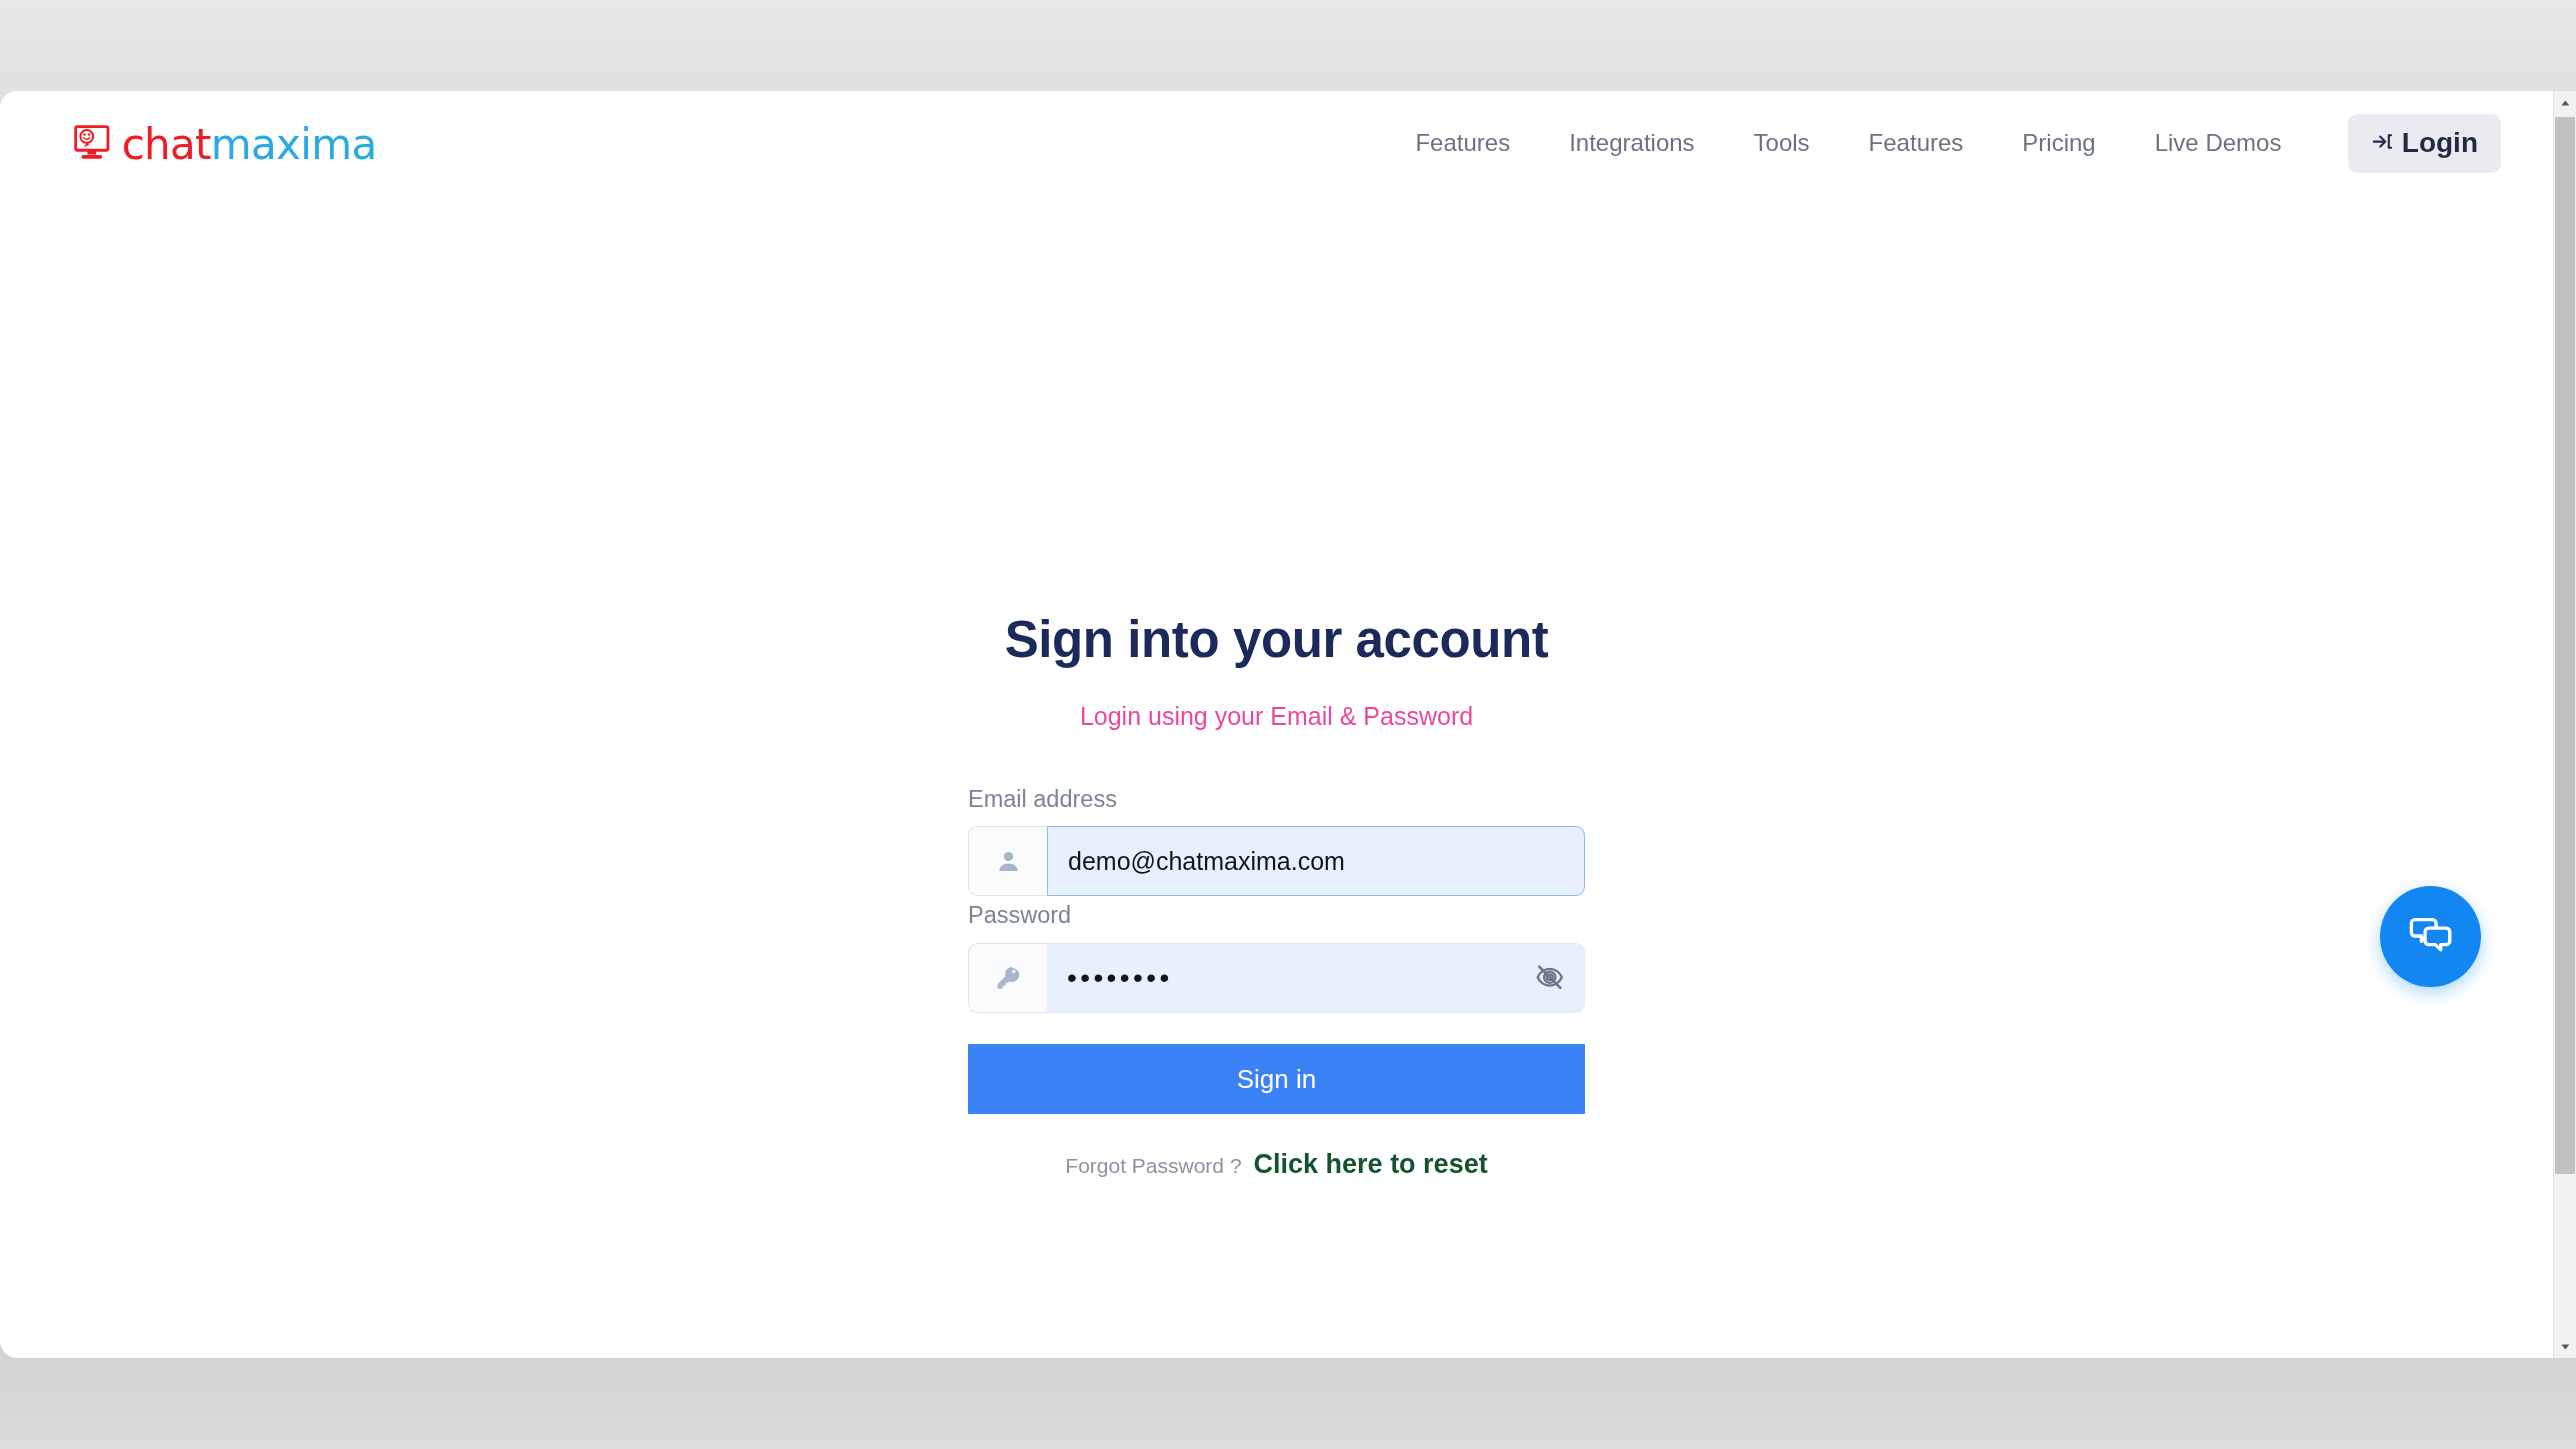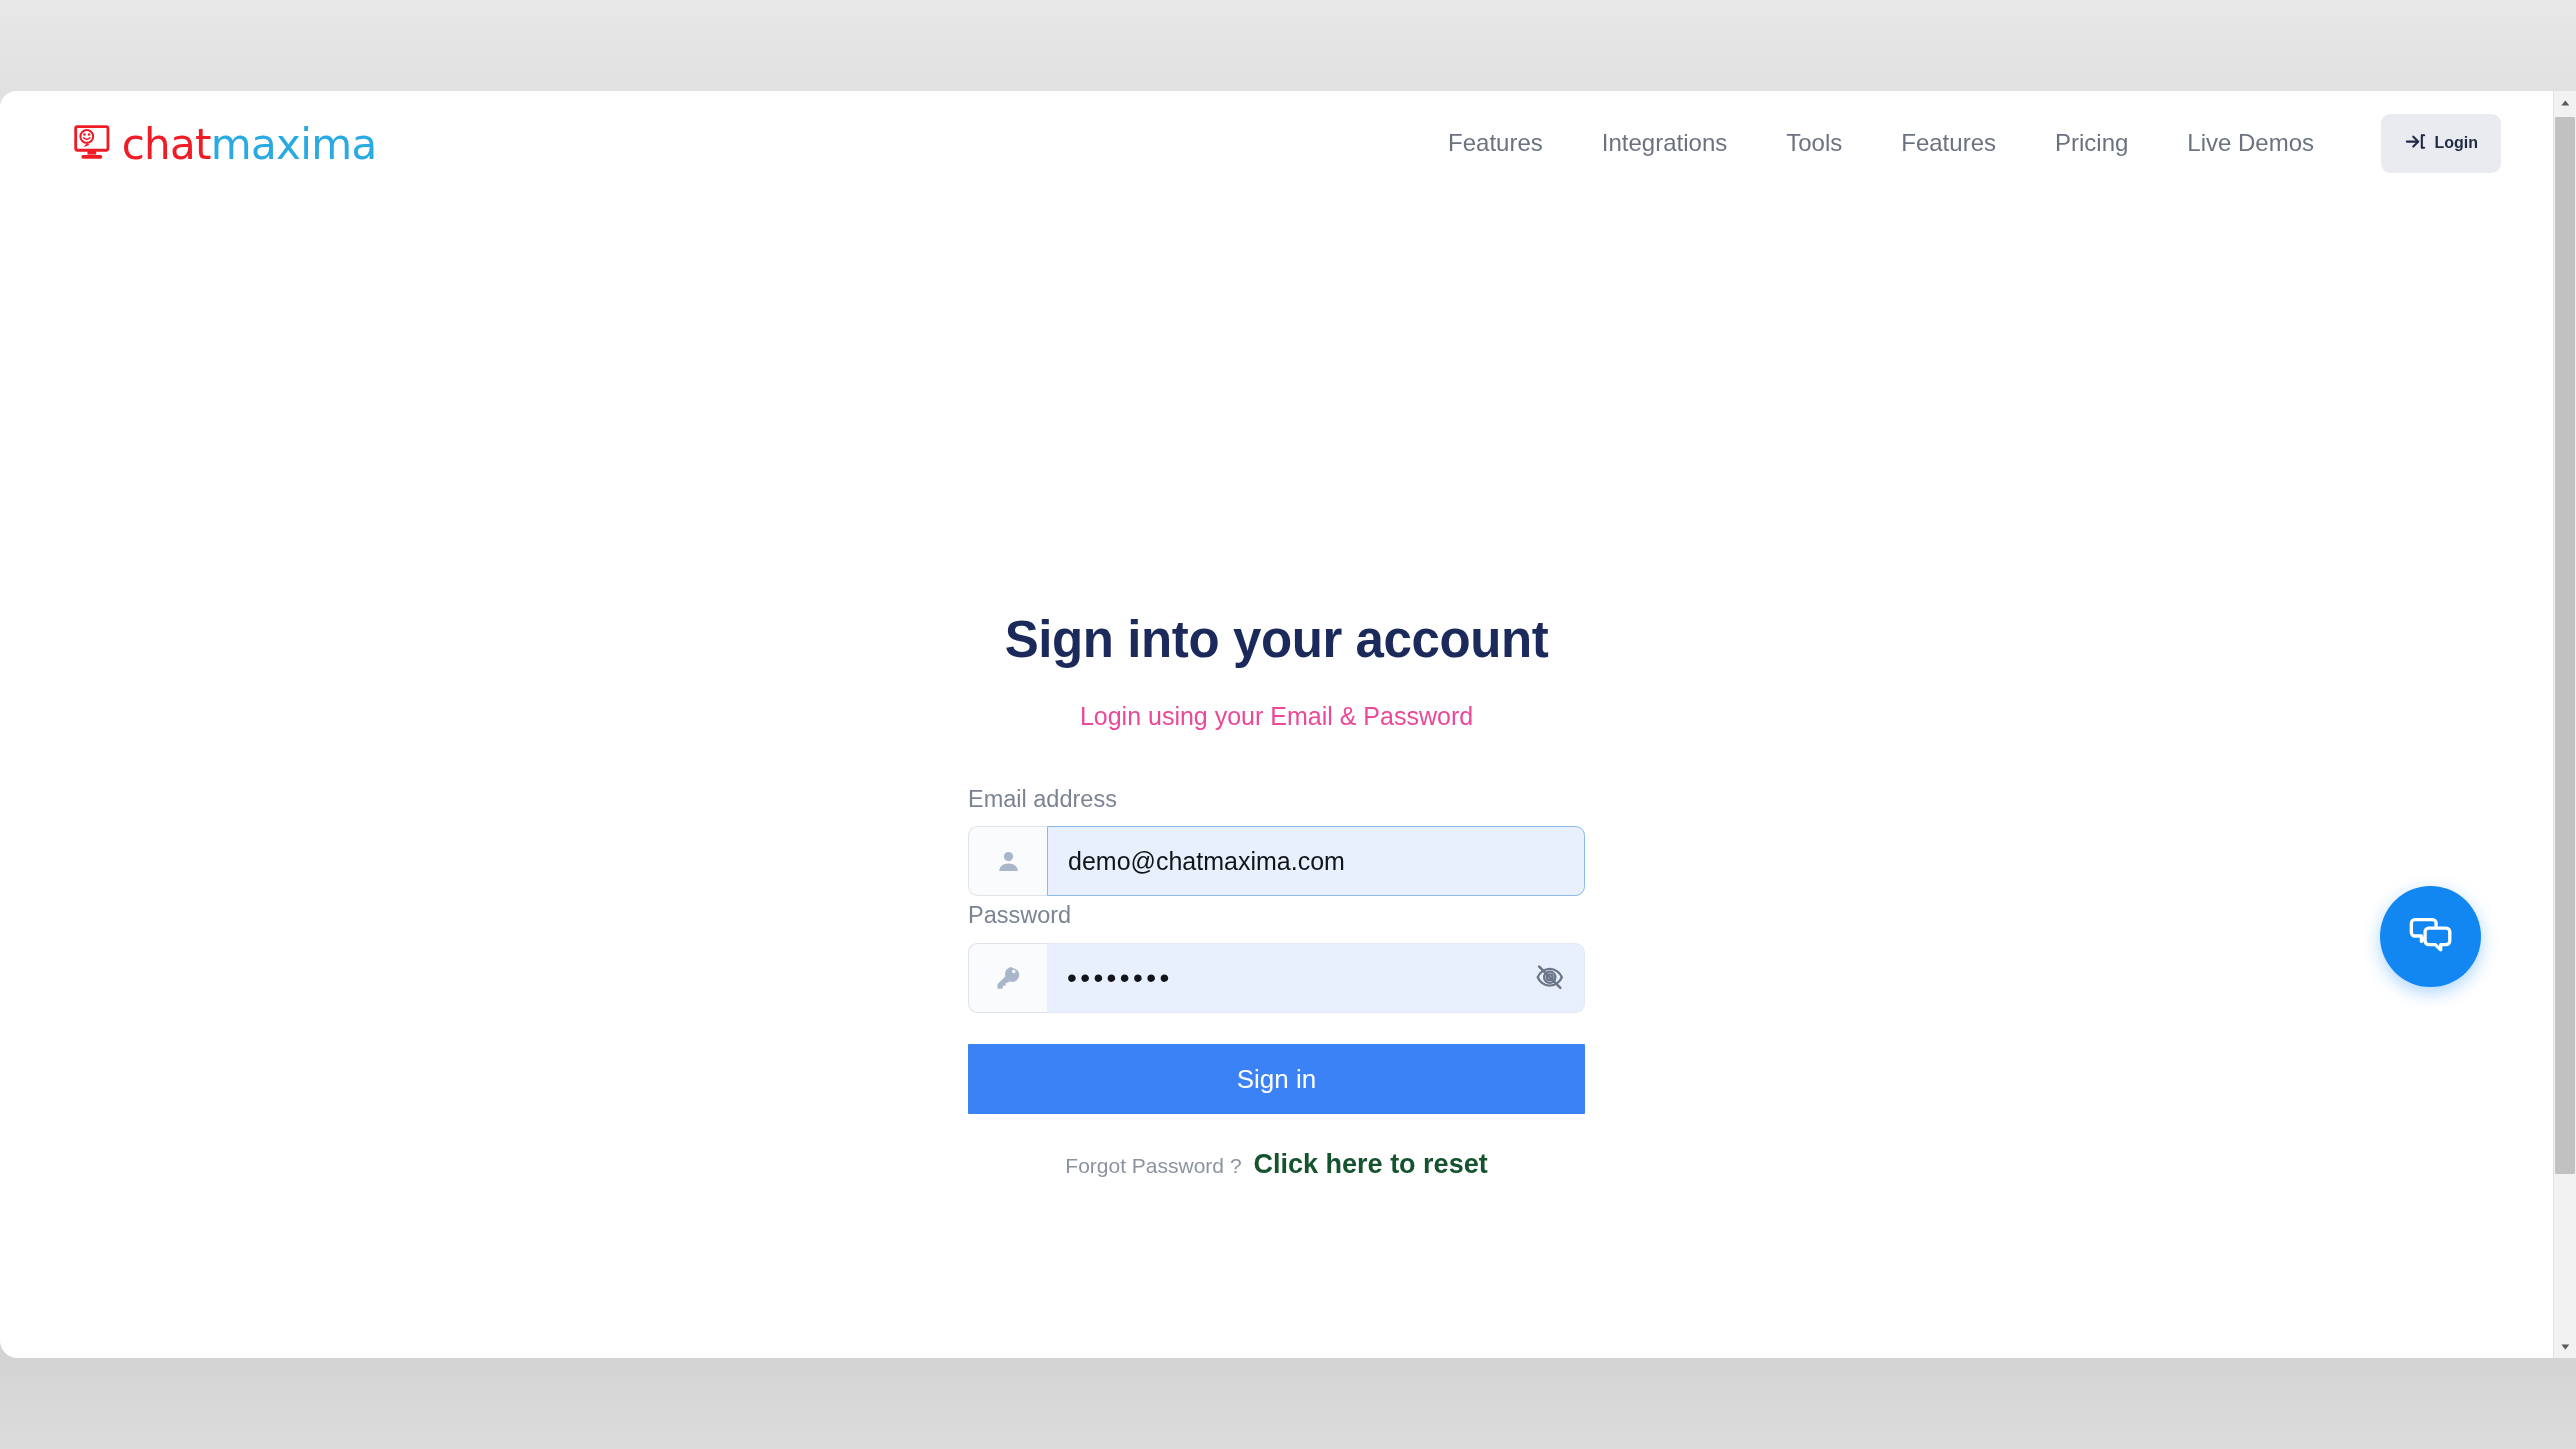--- a/index.html
+++ b/index.html
@@ -91,21 +91,21 @@
     border-radius: 9.4px;
     height: 59px;
     padding: 0 23px;
     display: flex;
     align-items: center;
     gap: 7.4px;
     cursor: pointer;
     font-family: "Liberation Sans", sans-serif;
   }
   #login-button-label {
-    font-size: 16px;
+    font-size: 28px;
     font-weight: 600;
     color: #1f2a44;
     line-height: 1;
     white-space: nowrap;
   }
   #login-arrow-icon { width: 23px; height: 23px; flex: none; }
 
   
   #auth-section {
     position: absolute;

